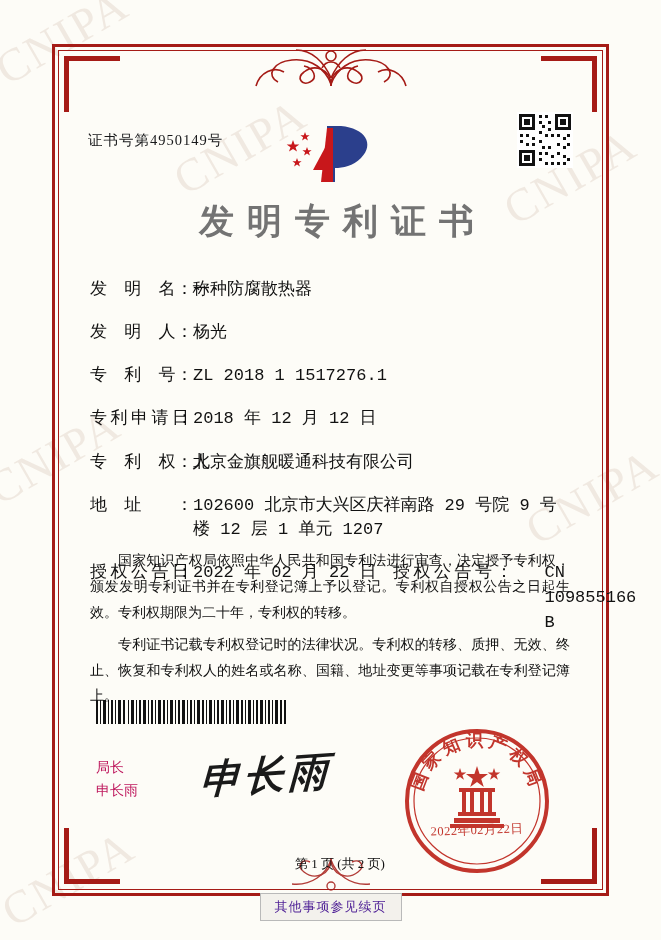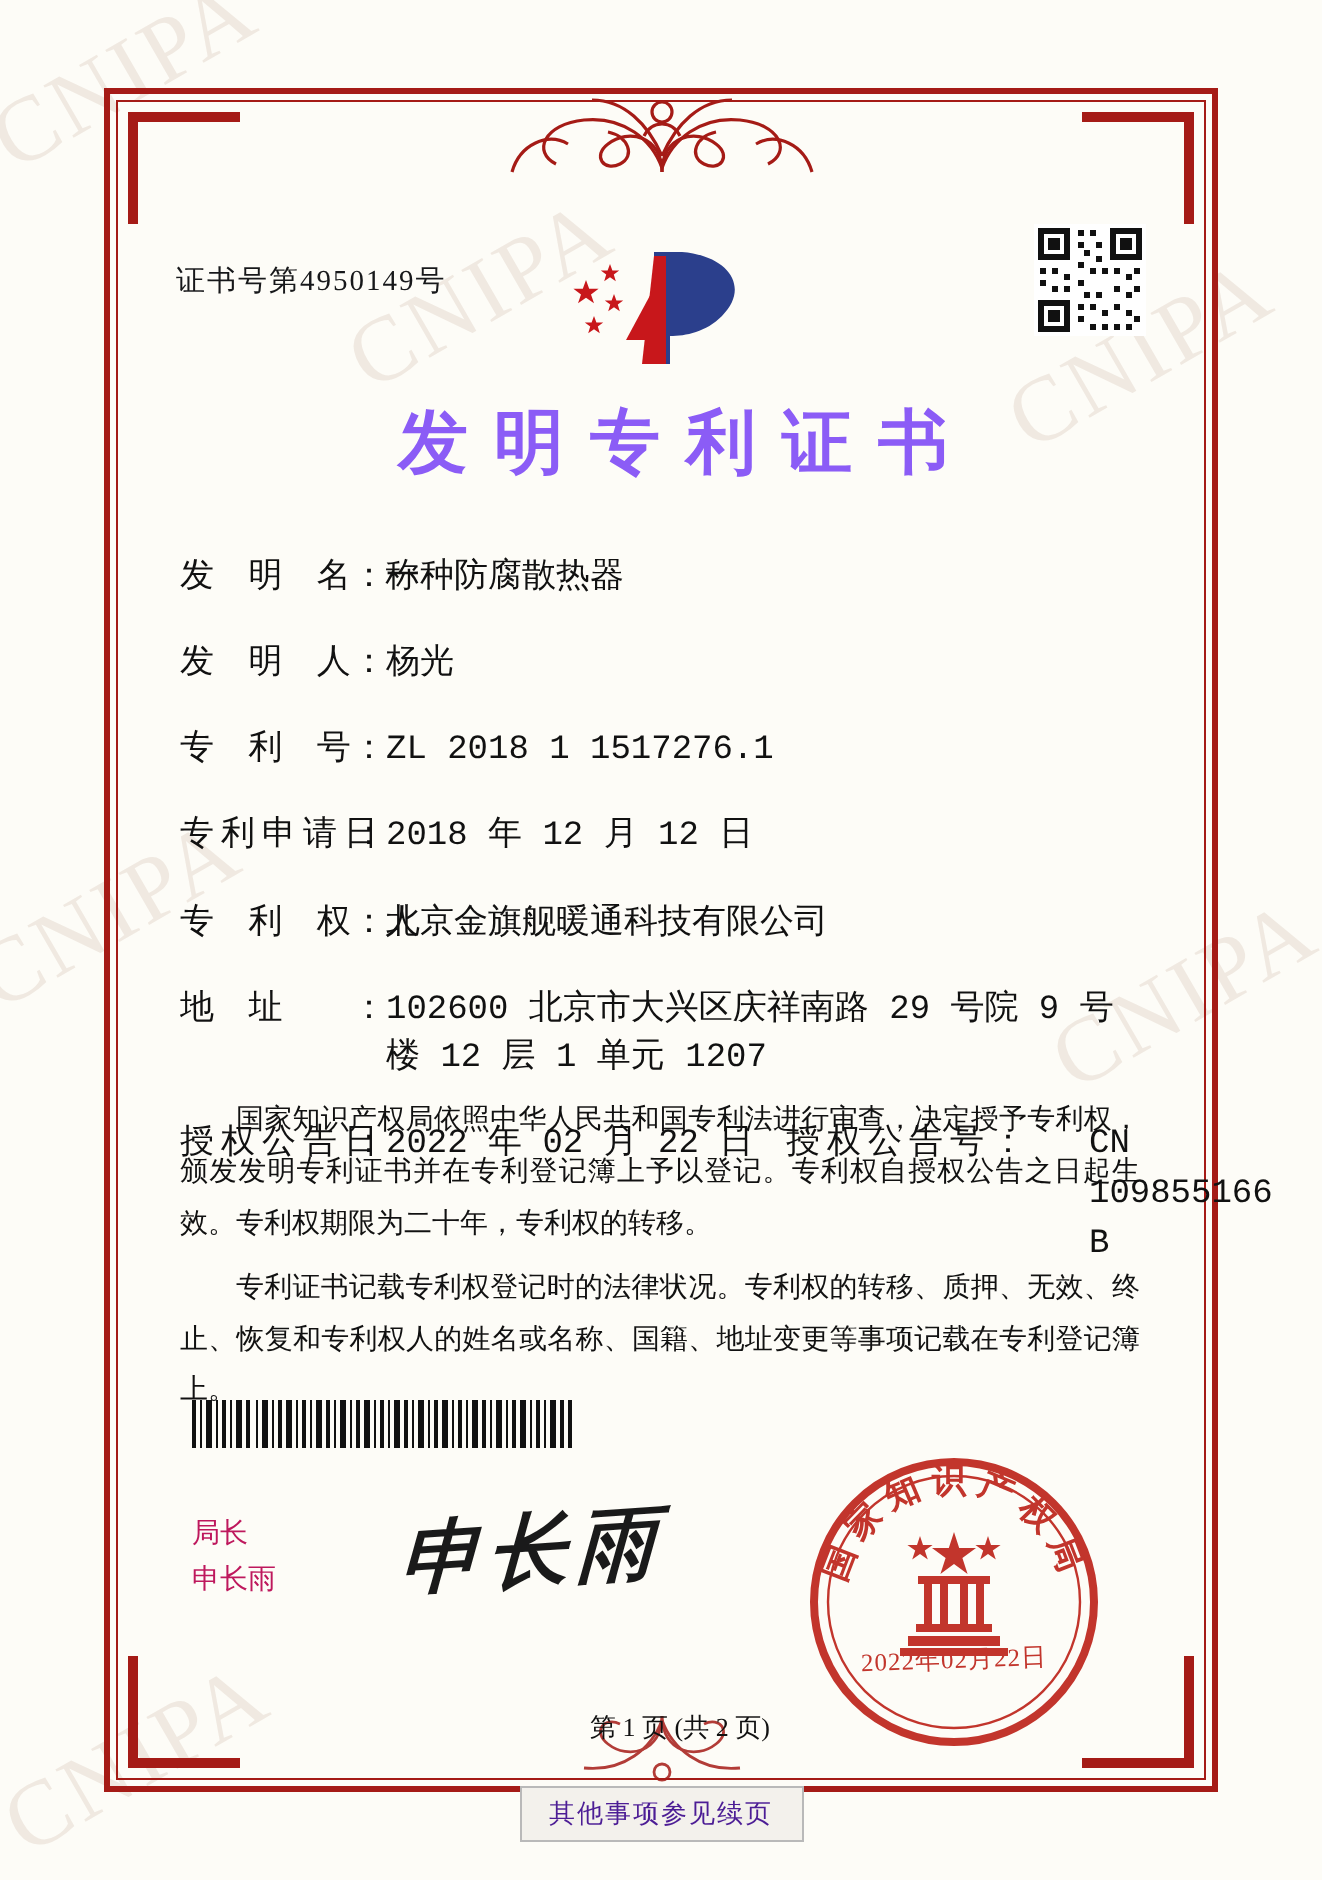--- a/index.html
+++ b/index.html
@@ -114,21 +114,21 @@
 
   .title {
     position: absolute;
     left: 0;
     right: 0;
     top: 198px;
     text-align: center;
     font-size: 35px;
     font-weight: bold;
     letter-spacing: 13px;
-    color: #8b5cf6;
+    color: #737373;
     text-indent: 13px;
     margin-left: 12px;
   }
 
   
   .fields {
     position: absolute;
     left: 90px;
     top: 278px;
     width: 480px;

